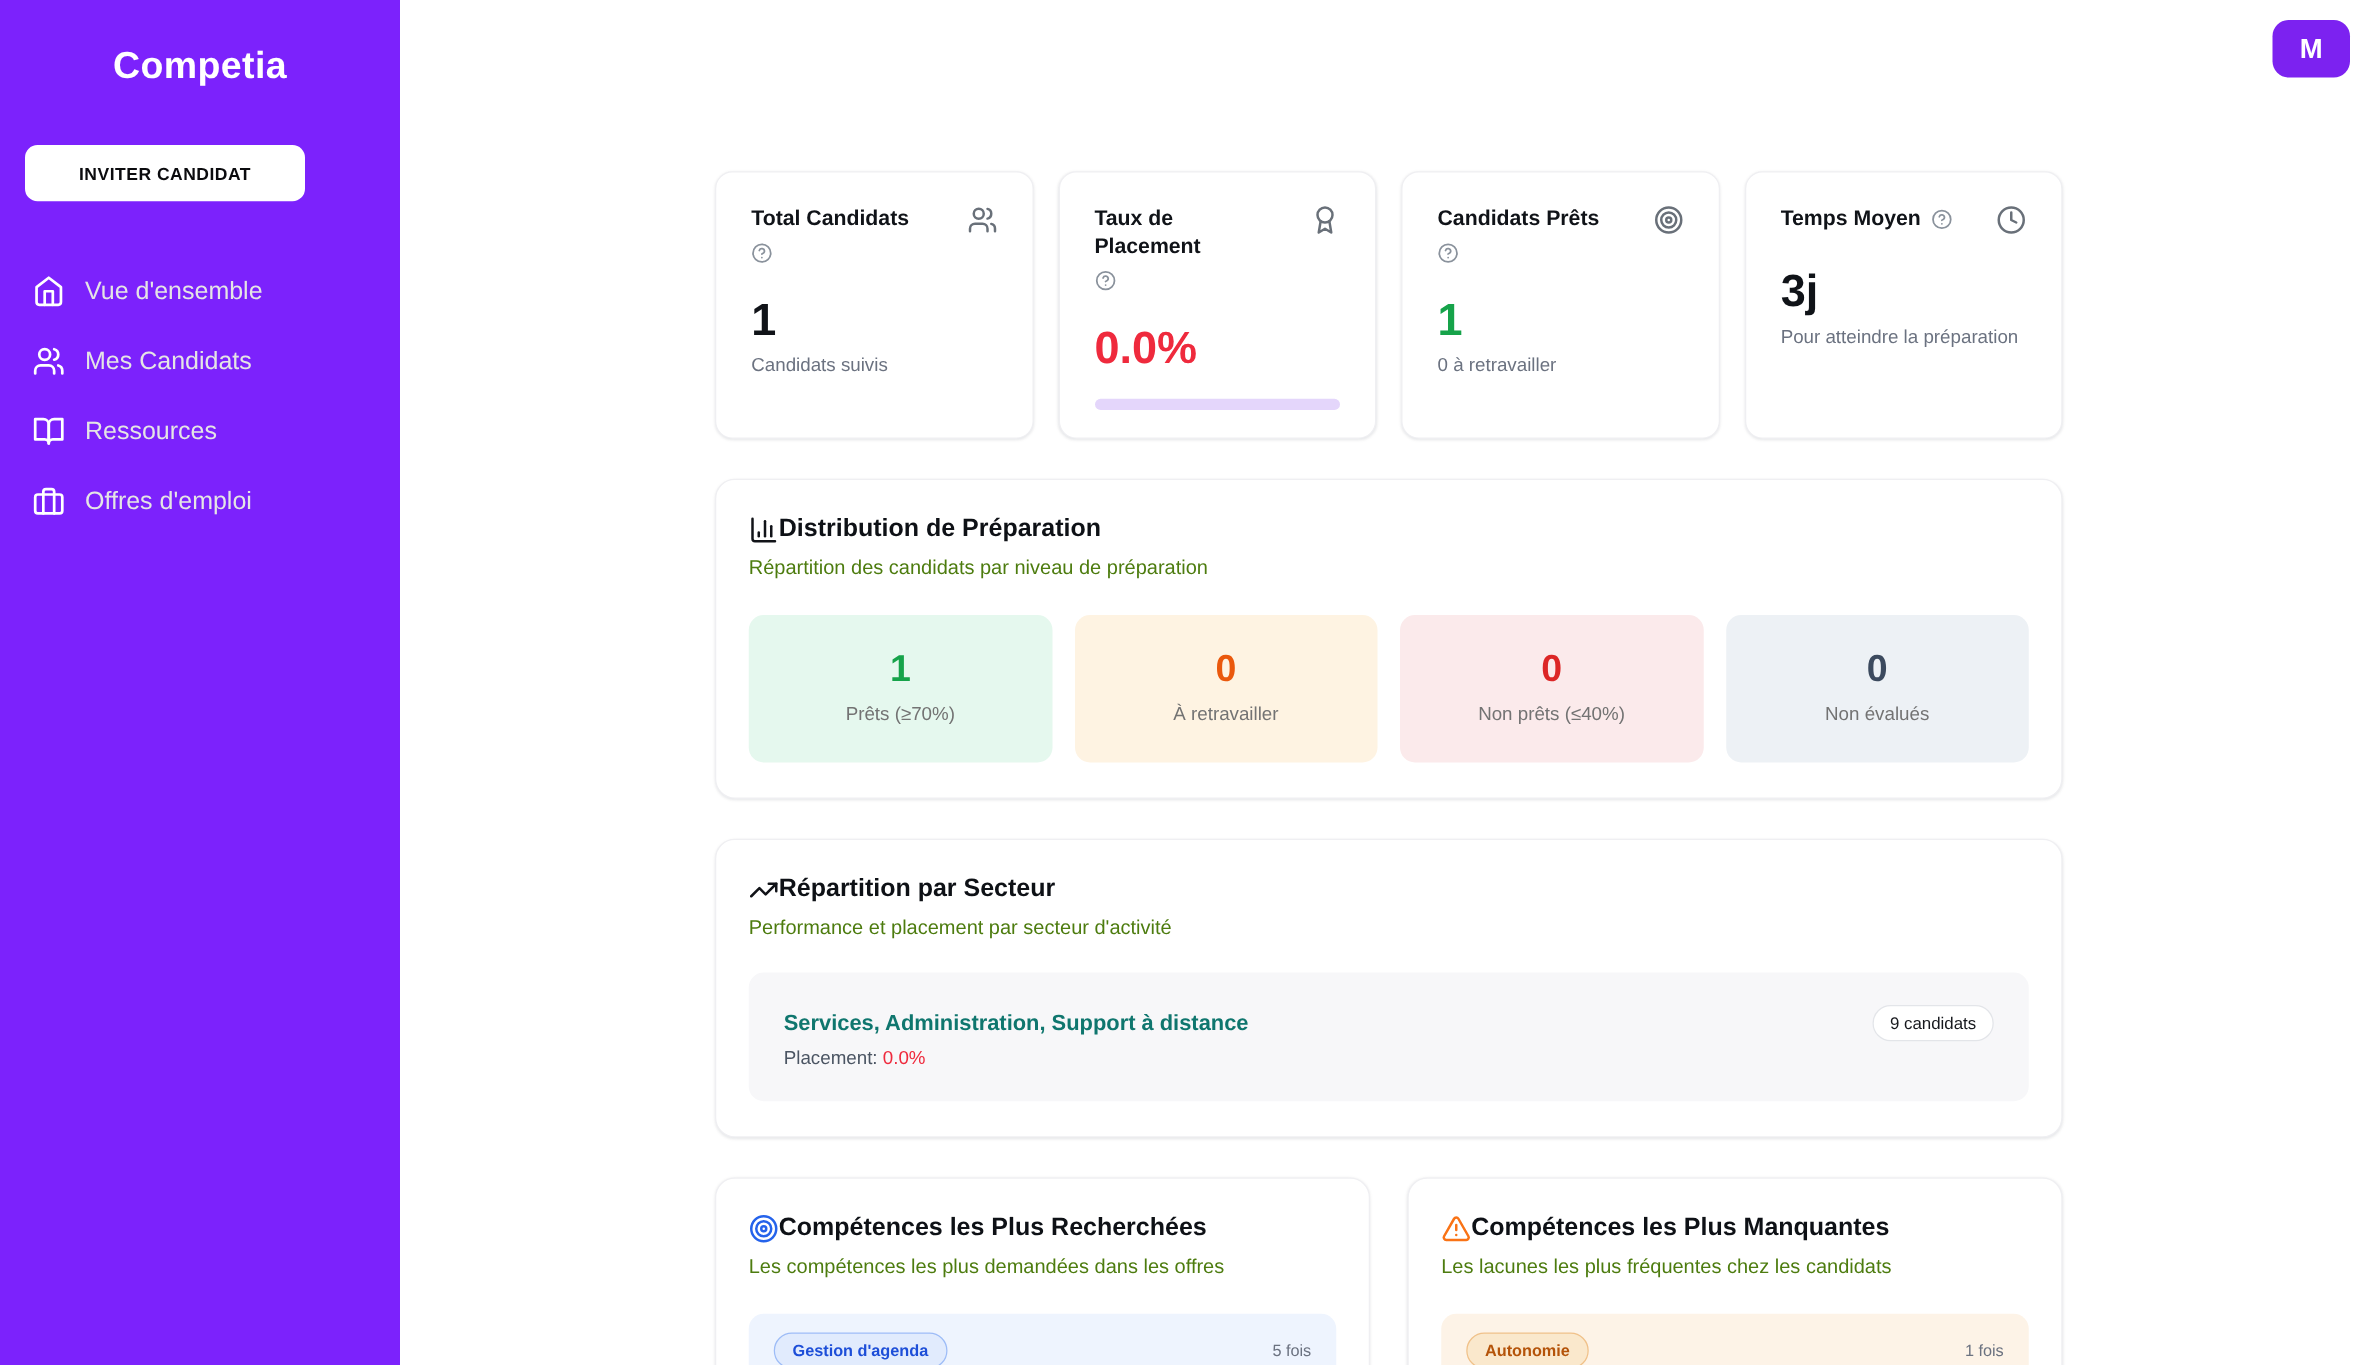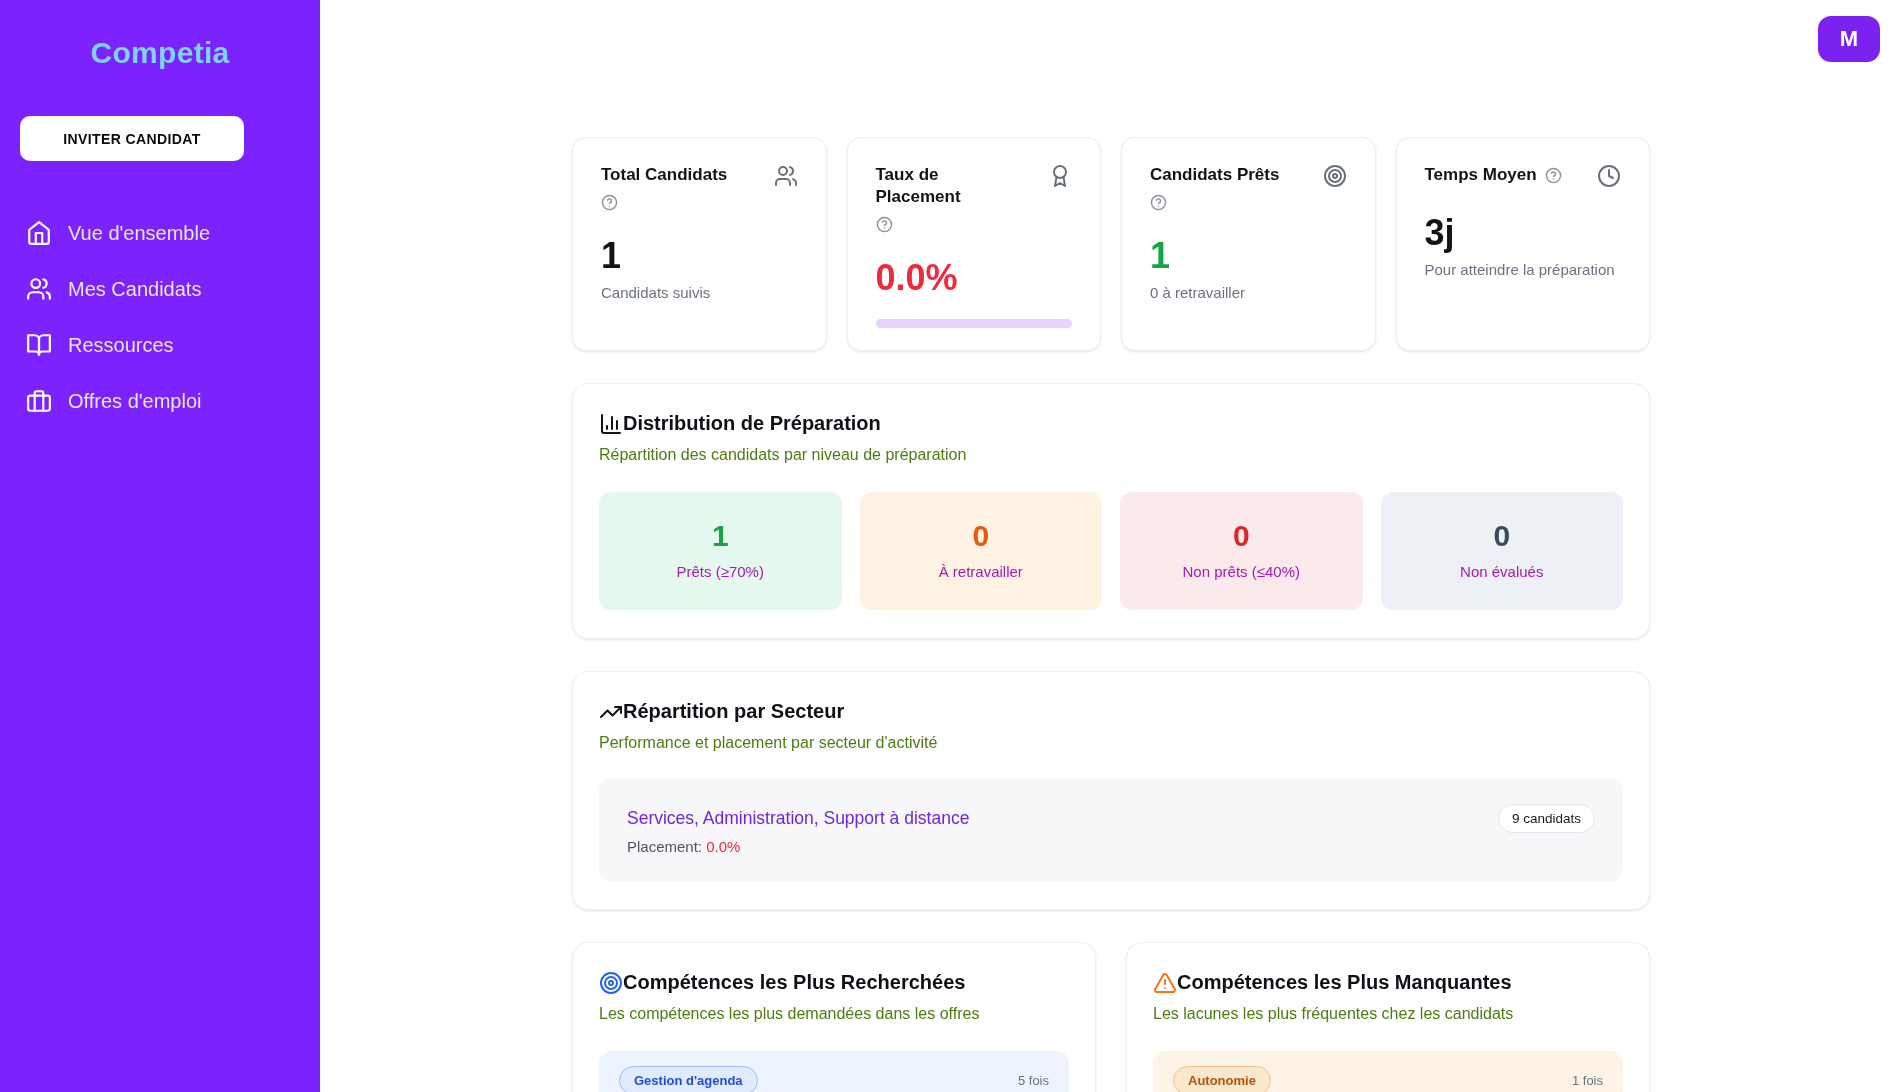--- a/index.html
+++ b/index.html
@@ -2,21 +2,21 @@
 <html><head>
 <meta charset="utf-8">
 <style>
   * { margin:0; padding:0; box-sizing:border-box; }
   html,body { width:1902px; height:1092px; overflow:hidden; background:#fff;
     font-family:"Liberation Sans","DejaVu Sans",sans-serif; color:#101318; }
 
   
   .sidebar { position:fixed; left:0; top:0; width:320px; height:1092px;
     background:#7C22FC; }
-  .brand { margin-top:36px; text-align:center; color:#7dd3fc; font-size:30px;
+  .brand { margin-top:36px; text-align:center; color:#ffffff; font-size:30px;
     font-weight:600; letter-spacing:.3px; }
   .invite-btn { display:block; margin:46px 20px 0; width:224px; height:45px;
     background:#fff; border:none; border-radius:10px; font-family:inherit;
     font-size:14px; font-weight:700; letter-spacing:.4px; color:#0B0B0E;
     cursor:pointer; }
   .nav { margin-top:44px; }
   .nav-item { display:flex; align-items:center; gap:16px; padding:15px 26px;
     color:#e5e5e5; font-size:20px; cursor:pointer; }
   .nav-item svg { flex:0 0 auto; }
 
@@ -50,31 +50,31 @@
   
   .section-card { margin-top:32px; padding:28px 26px; border-radius:16px; }
   .section-title-row { display:flex; align-items:flex-start; }
   .section-title { font-size:20px; font-weight:700; color:#0E1116; }
   .section-sub { margin-top:10px; font-size:16px; color:#4d7c0f; }
 
   .buckets { margin-top:28px; display:grid; grid-template-columns:repeat(4,1fr);
     gap:18px; }
   .bucket { border-radius:12px; padding:27px 10px 30px; text-align:center; }
   .bucket-value { font-size:30px; font-weight:700; }
-  .bucket-label { margin-top:10px; font-size:15px; color:#a21caf; }
+  .bucket-label { margin-top:10px; font-size:15px; color:#737373; }
   .bucket-0 { background:#E5F8EE; } .bucket-0 .bucket-value { color:#16A34A; }
   .bucket-1 { background:#FEF3E2; } .bucket-1 .bucket-value { color:#EA580C; }
   .bucket-2 { background:#FBEAEB; } .bucket-2 .bucket-value { color:#DC2626; }
   .bucket-3 { background:#EDF1F5; } .bucket-3 .bucket-value { color:#3C4A5E; }
 
   
   .sector-row { margin-top:26px; background:#F7F7F9; border-radius:12px;
     padding:26px 28px; }
   .sector-head { display:flex; justify-content:space-between; align-items:center; }
-  .sector-name { font-size:17.5px; font-weight:400; color:#6d28d9; }
+  .sector-name { font-size:17.5px; font-weight:700; color:#0f766e; }
   .badge { background:#fff; border:1px solid #E3E5E9; border-radius:999px;
     padding:6px 13px; font-size:13.5px; color:#16181D; white-space:nowrap; }
   .sector-placement { margin-top:5px; font-size:15px; color:#4B5563; }
   .sector-placement .val { color:#EF2A3D; }
 
   
   .skills-grid { margin-top:32px; display:grid; grid-template-columns:1fr 1fr;
     gap:30px; }
   .skill-card { padding:28px 26px; border-radius:16px; }
   .skill-row { margin-top:28px; border-radius:12px; padding:15px 20px;

